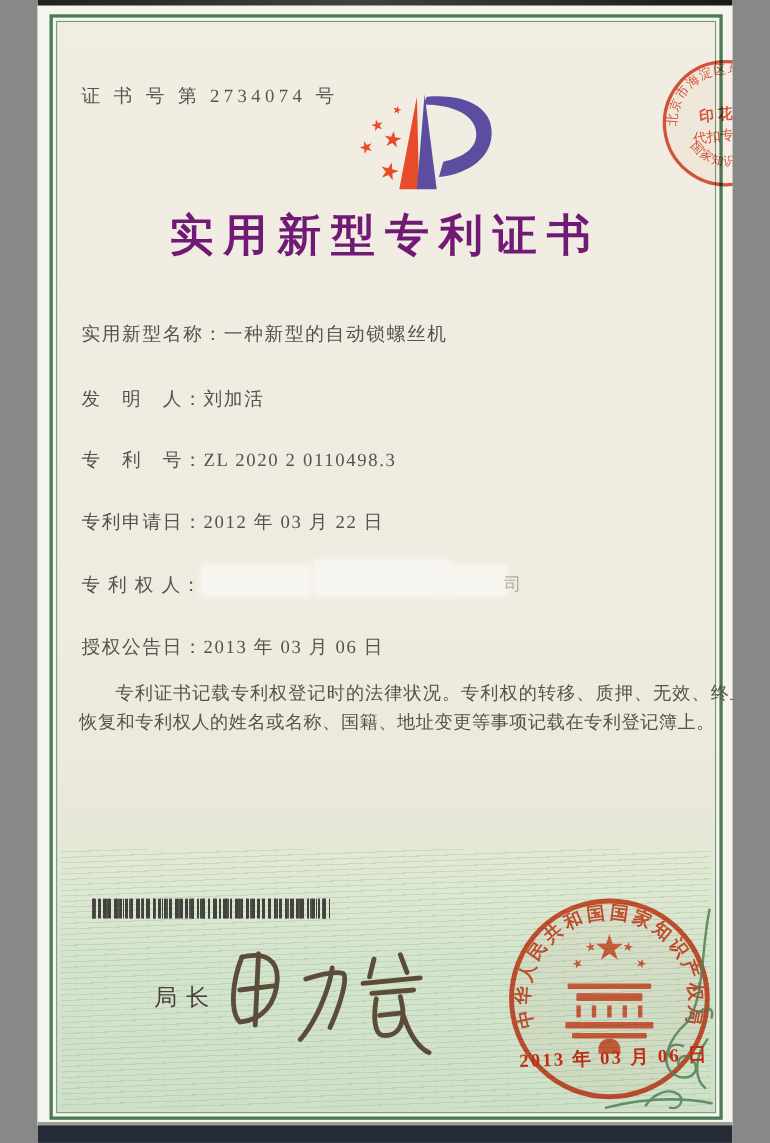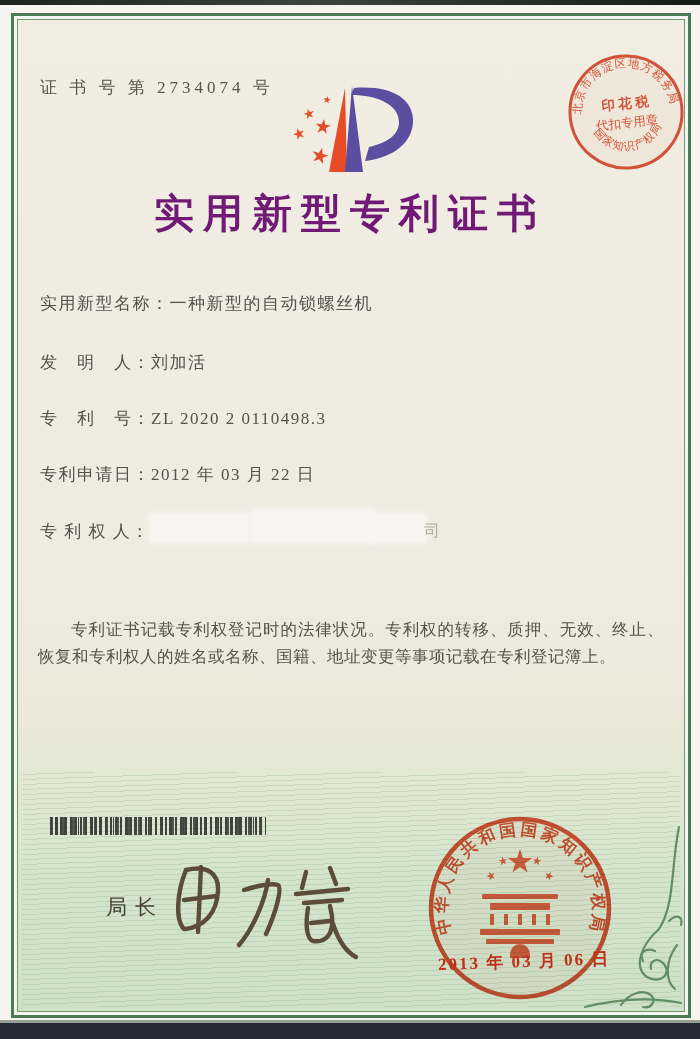--- a/index.html
+++ b/index.html
@@ -1,16 +1,16 @@
 <!DOCTYPE html>
 <html><head>
 <meta charset="utf-8">
 <style>
   html,body{margin:0;padding:0;background:#888;}
-  .scan{position:relative;width:700px;height:1039px;margin:0 auto;background:#f6f4ee;overflow:hidden;
+  .scan{position:relative;width:632px;height:1039px;margin:0 auto;background:#f6f4ee;overflow:hidden;
         font-family:"Liberation Serif","DejaVu Serif",serif;}
   .edge-top{position:absolute;top:0;left:0;right:0;height:5px;
         background:linear-gradient(90deg,#1d241d,#3c443c 45%,#161c16);}
   .edge-bottom{position:absolute;bottom:0;left:0;right:0;height:16px;background:#242b37;}
   .edge-bottom-line{position:absolute;bottom:16px;left:0;right:0;height:3px;background:#9aa096;}
   .frame-outer{position:absolute;left:11px;top:13px;right:9px;bottom:21px;border:3px solid #4b7b52;}
   .frame-inner{position:absolute;inset:3px;border:1px solid #6f9b74;
         background:linear-gradient(180deg,#f1ede2 0%,#efebe0 55%,#ece8da 70%,#e0e8d3 78%,#d5e4cd 86%,#cfe0c8 100%);}
   .guilloche{position:absolute;left:4px;right:4px;bottom:4px;height:235px;opacity:.75;
         background:repeating-linear-gradient(178deg,rgba(255,255,255,0) 0 2px,rgba(108,162,112,.28) 2px 3px,rgba(255,255,255,0) 3px 5px);}
@@ -106,20 +106,23 @@
     <div class="field f3">
       <span>专利申请日：</span><span>2012 年 03 月 22 日</span>
     </div>
     <div class="field f4">
       <span>专 利 权 人：</span>
     </div>
     <div class="redact r0"></div>
     <div class="redact r1"></div>
     <div class="redact r2"></div>
     <div class="trace">司</div>
+    <div class="field f5">
+      <span>授权公告日：</span><span>2013 年 03 月 06 日</span>
+    </div>
 
     <div class="paras">
       <p>专利证书记载专利权登记时的法律状况。专利权的转移、质押、无效、终止、恢复和专利权人的姓名或名称、国籍、地址变更等事项记载在专利登记簿上。</p>
     </div>
 
     <div class="barcode"></div>
 
     <div class="chief">局长</div>
     <svg class="sig" width="215" height="118" viewBox="0 0 215 118" aria-label="田力普">
       <g fill="none" stroke="#52402d" stroke-width="4.4" stroke-linecap="round" stroke-linejoin="round" opacity=".92">

